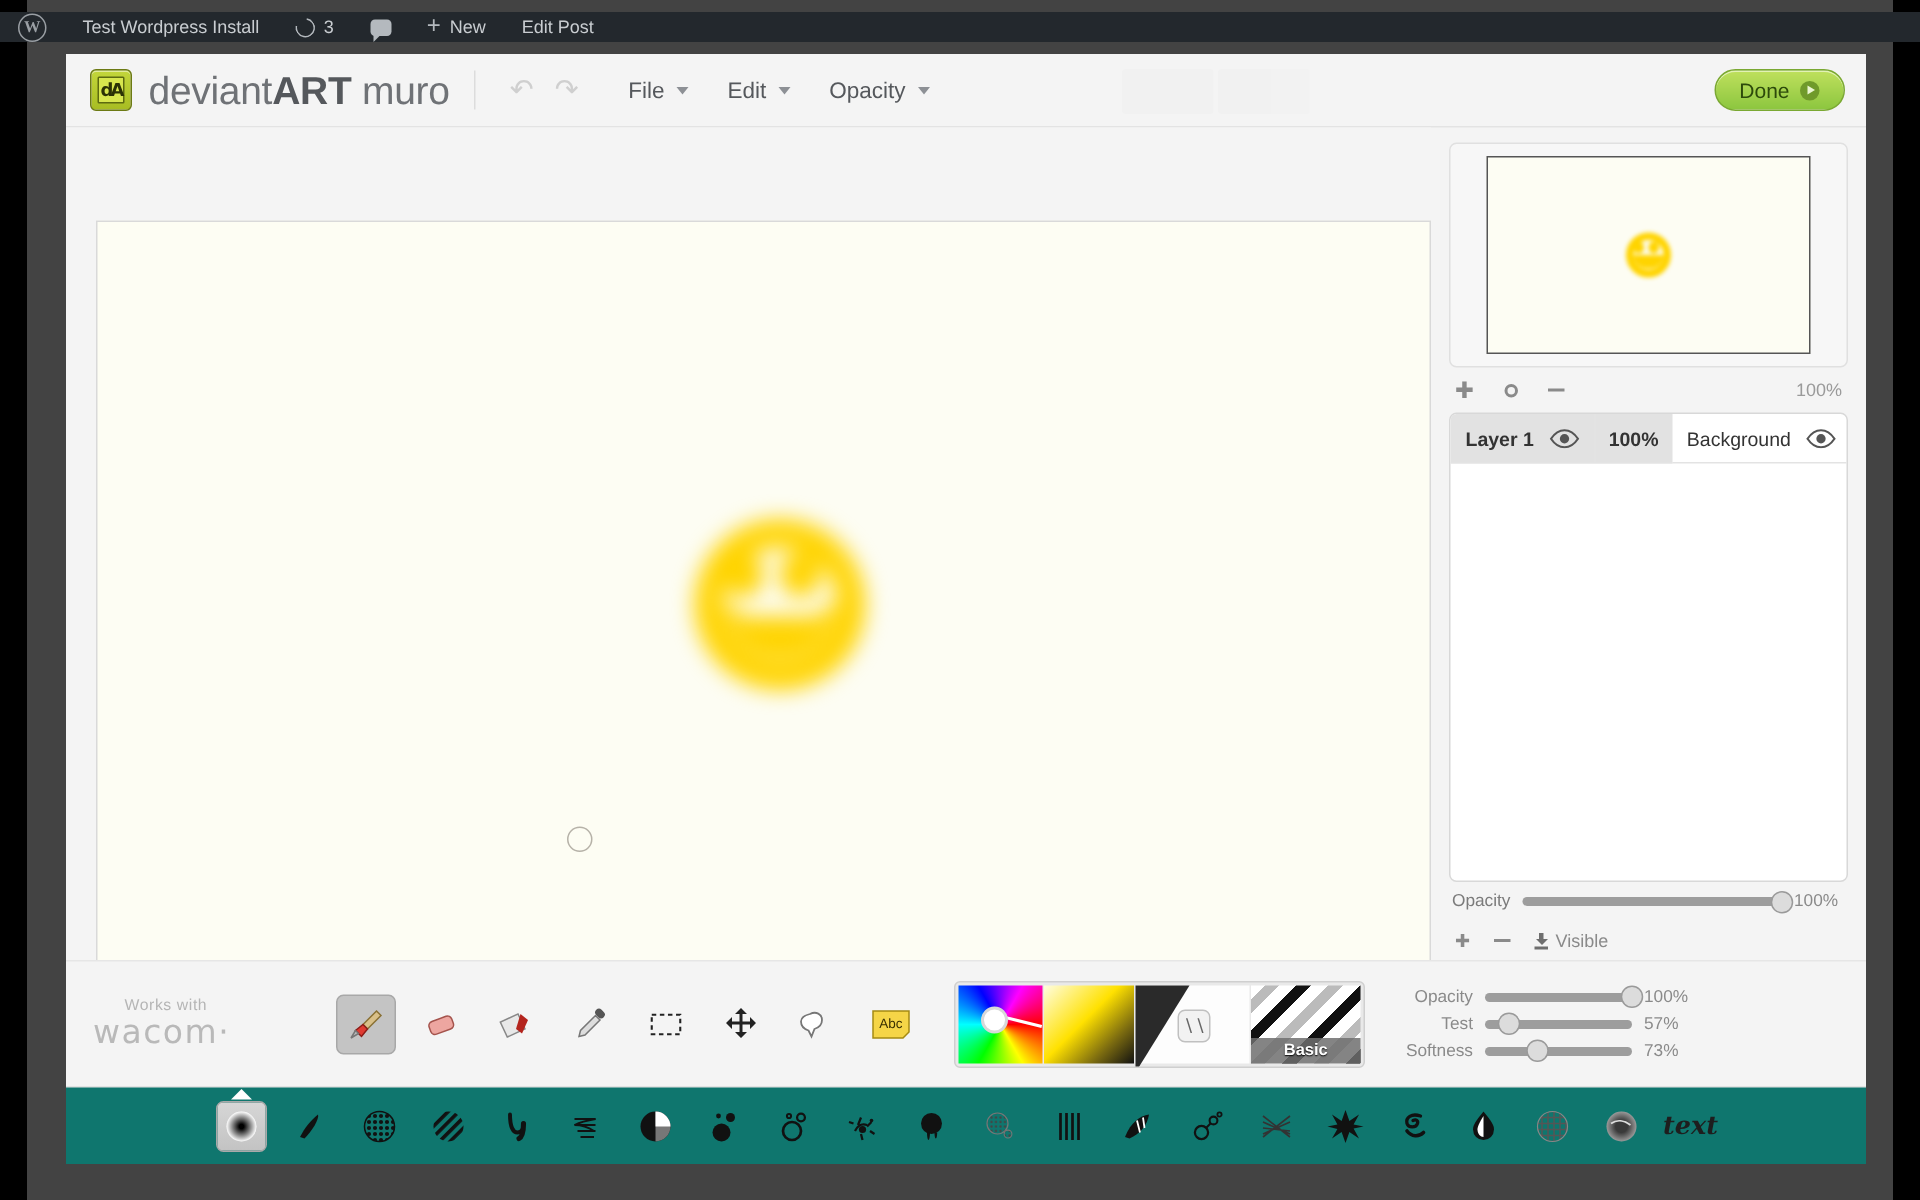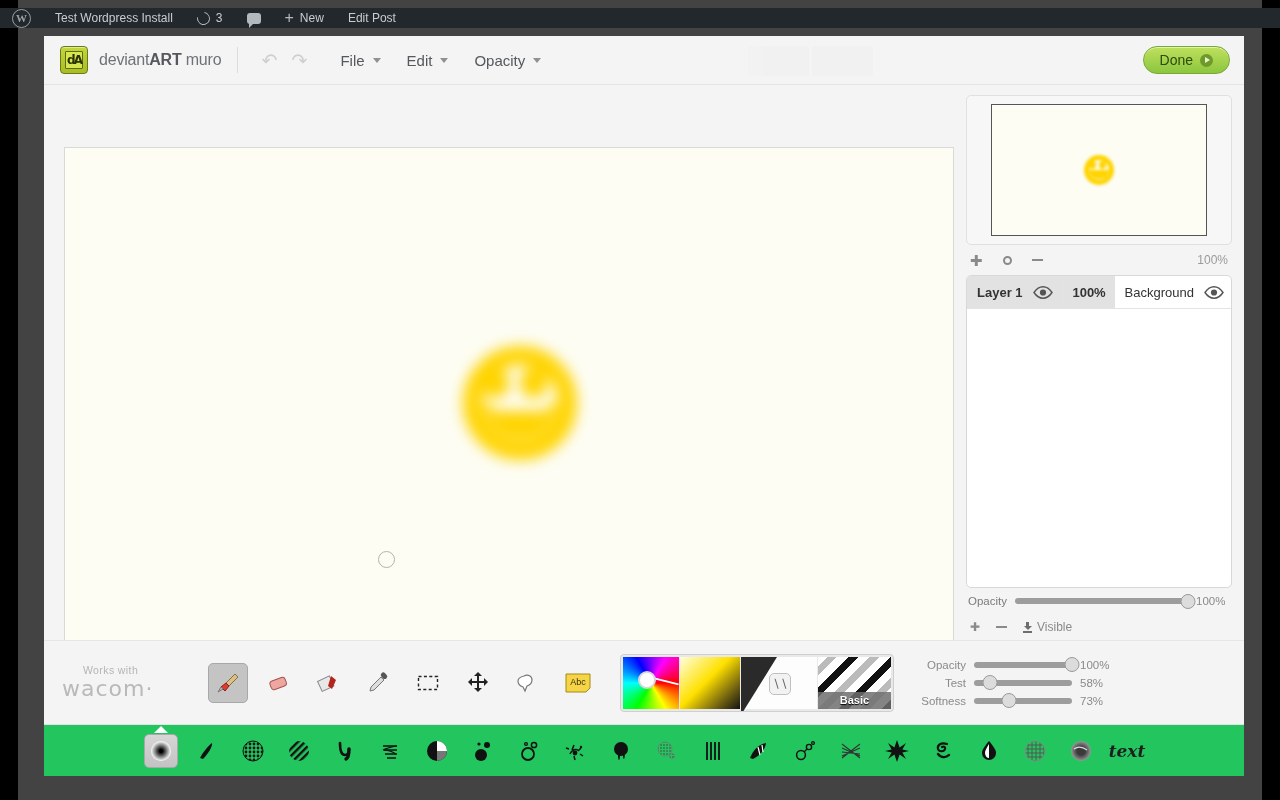--- a/index.html
+++ b/index.html
@@ -96,21 +96,21 @@
     box-shadow: inset 0 1px 0 rgba(255,255,255,.5);
   }
   #logo-mark .da {
     position: absolute; inset: 4px; background: #d7e64e;
     border: 1px solid #5d6a10; border-radius: 1px;
     display: flex; align-items: center; justify-content: center;
     font-family: "DejaVu Sans", sans-serif; font-size: 12px;
     font-weight: bold; color: #2b3205; letter-spacing: -2px;
   }
   #logo-text {
-    font-size: 16px; color: #6f7276; margin-left: 11px;
+    font-size: 26px; color: #6f7276; margin-left: 11px;
     letter-spacing: -0.2px; white-space: nowrap;
   }
   #logo-text b { color: #55585c; }
   .hdr-sep {
     width: 1px; height: 26px; background: #dcdcdc; margin: 0 16px;
   }
   .hist-btn {
     font-size: 19px; color: #cfcfcf; width: 30px; text-align: center;
     cursor: default; user-select: none;
   }
@@ -274,21 +274,21 @@
     height: 84px; flex: none; background: #f4f4f4;
     border-top: 1px solid #e6e6e6; display: flex; align-items: center;
     padding: 0 14px; position: relative;
   }
   #wacom { width: 150px; flex: none; padding-left: 4px; color: #b5b5b5; }
   #wacom .ww { font-size: 10.5px; letter-spacing: .4px; margin-left: 21px; }
   #wacom .wm {
     font-size: 22px; letter-spacing: 1px; color: #b9b9b9;
     font-family: "DejaVu Sans", sans-serif;
   }
-  #tools { display: flex; align-items: center; gap: 10px; }
+  #tools { display: flex; align-items: center; gap: 10px; margin-left: 16px; }
   .tool {
     width: 40px; height: 40px; border-radius: 5px; display: flex;
     align-items: center; justify-content: center; cursor: pointer; position: relative;
   }
   .tool.active { background: #c4c4c4; border: 1px solid #a8a8a8; }
 
   #swatches {
     width: 274px; height: 58px; margin-left: 22px; flex: none;
     border: 1px solid #cfcfcf; border-radius: 4px; background: #e9e9e9;
     padding: 2px; display: flex; gap: 1px; overflow: hidden;
@@ -338,21 +338,21 @@
 
   #brush-sliders {
     margin-left: 20px; width: 200px; flex: none;
     display: flex; flex-direction: column; gap: 6px;
   }
   .bs-row { display: flex; align-items: center; gap: 8px; font-size: 11.5px; color: #8a8a8a; }
   .bs-row .lbl { width: 52px; text-align: right; }
 
   
   #brush-strip {
-    height: 52px; flex: none; background: #22c55e;
+    height: 52px; flex: none; background: #0f766e;
     border-top: 1px solid #e2e2e2; display: flex; align-items: center;
     justify-content: center; gap: 12px; position: relative;
   }
   .preset {
     width: 34px; height: 34px; border-radius: 5px; display: flex;
     align-items: center; justify-content: center; cursor: pointer;
     font-size: 20px; color: #1e1e1e; position: relative;
   }
   .preset.active {
     background: linear-gradient(#d6d6d6, #c3c3c3); border: 1px solid #a9a9a9;
@@ -585,21 +585,21 @@
         <span class="slider">
           <span class="knob" id="bs0" style="left: 100%;"></span>
         </span>
         <span class="sval">100%</span>
       </div>
       <div class="bs-row">
         <span class="lbl">Test</span>
         <span class="slider">
           <span class="knob" id="bs1" style="left: 16%;"></span>
         </span>
-        <span class="sval">58%</span>
+        <span class="sval">57%</span>
       </div>
       <div class="bs-row">
         <span class="lbl">Softness</span>
         <span class="slider">
           <span class="knob" id="bs2" style="left: 36%;"></span>
         </span>
         <span class="sval">73%</span>
       </div>
     </div>
   </div>

